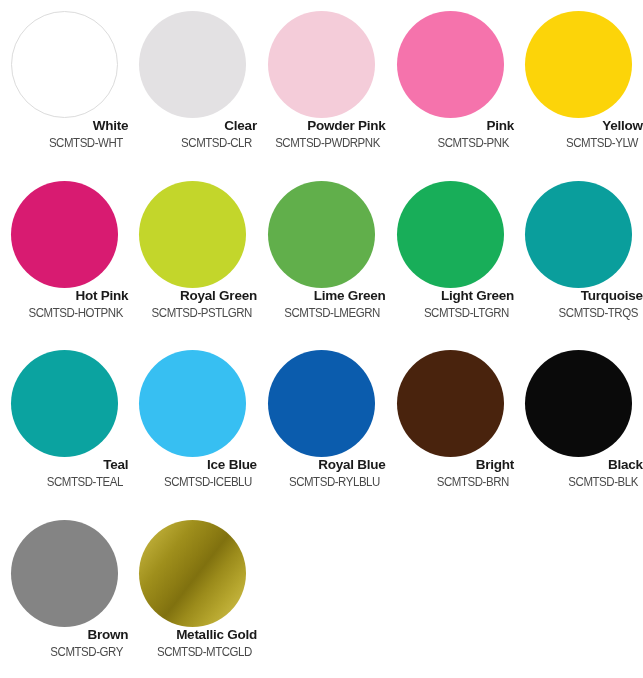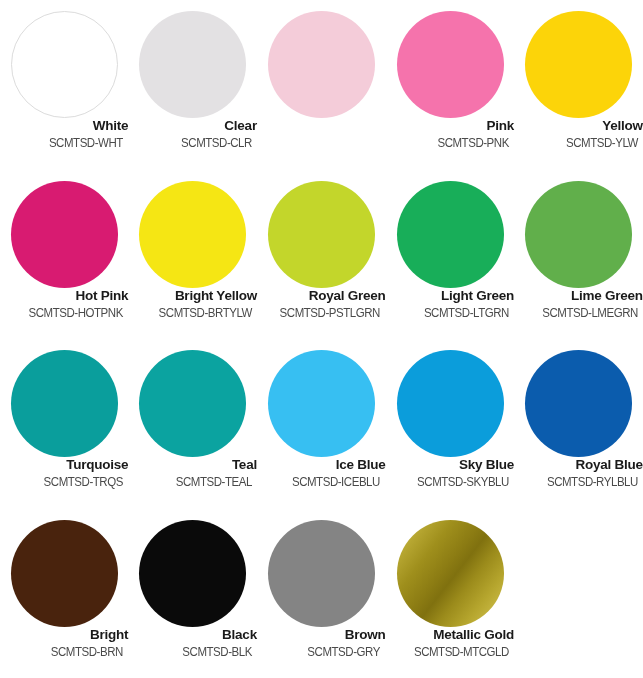--- a/index.html
+++ b/index.html
@@ -85,20 +85,24 @@
     </div>
     <div class="swatch-cell">
       <div class="swatch-circle" style="background: rgb(227, 225, 227);"></div>
       <div class="swatch-label-group">
         <span class="swatch-name">Clear</span>
         <span class="swatch-code">SCMTSD-CLR</span>
       </div>
     </div>
     <div class="swatch-cell">
       <div class="swatch-circle" style="background: rgb(244, 204, 217);"></div>
+      <div class="swatch-label-group">
+        <span class="swatch-name">Powder Pink</span>
+        <span class="swatch-code">SCMTSD-PWDRPNK</span>
+      </div>
     </div>
     <div class="swatch-cell">
       <div class="swatch-circle" style="background: rgb(245, 115, 172);"></div>
       <div class="swatch-label-group">
         <span class="swatch-name">Pink</span>
         <span class="swatch-code">SCMTSD-PNK</span>
       </div>
     </div>
     <div class="swatch-cell">
       <div class="swatch-circle" style="background: rgb(252, 212, 9);"></div>
@@ -108,48 +112,41 @@
       </div>
     </div>
     <div class="swatch-cell">
       <div class="swatch-circle" style="background: rgb(216, 27, 113);"></div>
       <div class="swatch-label-group">
         <span class="swatch-name">Hot Pink</span>
         <span class="swatch-code">SCMTSD-HOTPNK</span>
       </div>
     </div>
     <div class="swatch-cell">
-      <div class="swatch-circle" style="background: rgb(245, 230, 20);"></div>
-      <div class="swatch-label-group">
-        <span class="swatch-name">Bright Yellow</span>
-        <span class="swatch-code">SCMTSD-BRTYLW</span>
-      </div>
-    </div>
-    <div class="swatch-cell">
       <div class="swatch-circle" style="background: rgb(195, 214, 43);"></div>
       <div class="swatch-label-group">
         <span class="swatch-name">Royal Green</span>
         <span class="swatch-code">SCMTSD-PSTLGRN</span>
       </div>
     </div>
     <div class="swatch-cell">
+      <div class="swatch-circle" style="background: rgb(97, 175, 75);"></div>
+      <div class="swatch-label-group">
+        <span class="swatch-name">Lime Green</span>
+        <span class="swatch-code">SCMTSD-LMEGRN</span>
+      </div>
+    </div>
+    <div class="swatch-cell">
       <div class="swatch-circle" style="background: rgb(24, 174, 89);"></div>
       <div class="swatch-label-group">
         <span class="swatch-name">Light Green</span>
         <span class="swatch-code">SCMTSD-LTGRN</span>
       </div>
     </div>
     <div class="swatch-cell">
-      <div class="swatch-circle" style="background: rgb(97, 175, 75);"></div>
-      <div class="swatch-label-group">
-        <span class="swatch-name">Lime Green</span>
-        <span class="swatch-code">SCMTSD-LMEGRN</span>
-      </div>
-    </div>
-    <div class="swatch-cell">
       <div class="swatch-circle" style="background: rgb(10, 158, 156);"></div>
       <div class="swatch-label-group">
         <span class="swatch-name">Turquoise</span>
         <span class="swatch-code">SCMTSD-TRQS</span>
       </div>
     </div>
     <div class="swatch-cell">
       <div class="swatch-circle" style="background: rgb(11, 163, 160);"></div>
       <div class="swatch-label-group">
         <span class="swatch-name">Teal</span>
@@ -157,27 +154,20 @@
       </div>
     </div>
     <div class="swatch-cell">
       <div class="swatch-circle" style="background: rgb(55, 191, 242);"></div>
       <div class="swatch-label-group">
         <span class="swatch-name">Ice Blue</span>
         <span class="swatch-code">SCMTSD-ICEBLU</span>
       </div>
     </div>
     <div class="swatch-cell">
-      <div class="swatch-circle" style="background: rgb(11, 157, 219);"></div>
-      <div class="swatch-label-group">
-        <span class="swatch-name">Sky Blue</span>
-        <span class="swatch-code">SCMTSD-SKYBLU</span>
-      </div>
-    </div>
-    <div class="swatch-cell">
       <div class="swatch-circle" style="background: rgb(11, 92, 173);"></div>
       <div class="swatch-label-group">
         <span class="swatch-name">Royal Blue</span>
         <span class="swatch-code">SCMTSD-RYLBLU</span>
       </div>
     </div>
     <div class="swatch-cell">
       <div class="swatch-circle" style="background: rgb(73, 35, 13);"></div>
       <div class="swatch-label-group">
         <span class="swatch-name">Bright</span>

